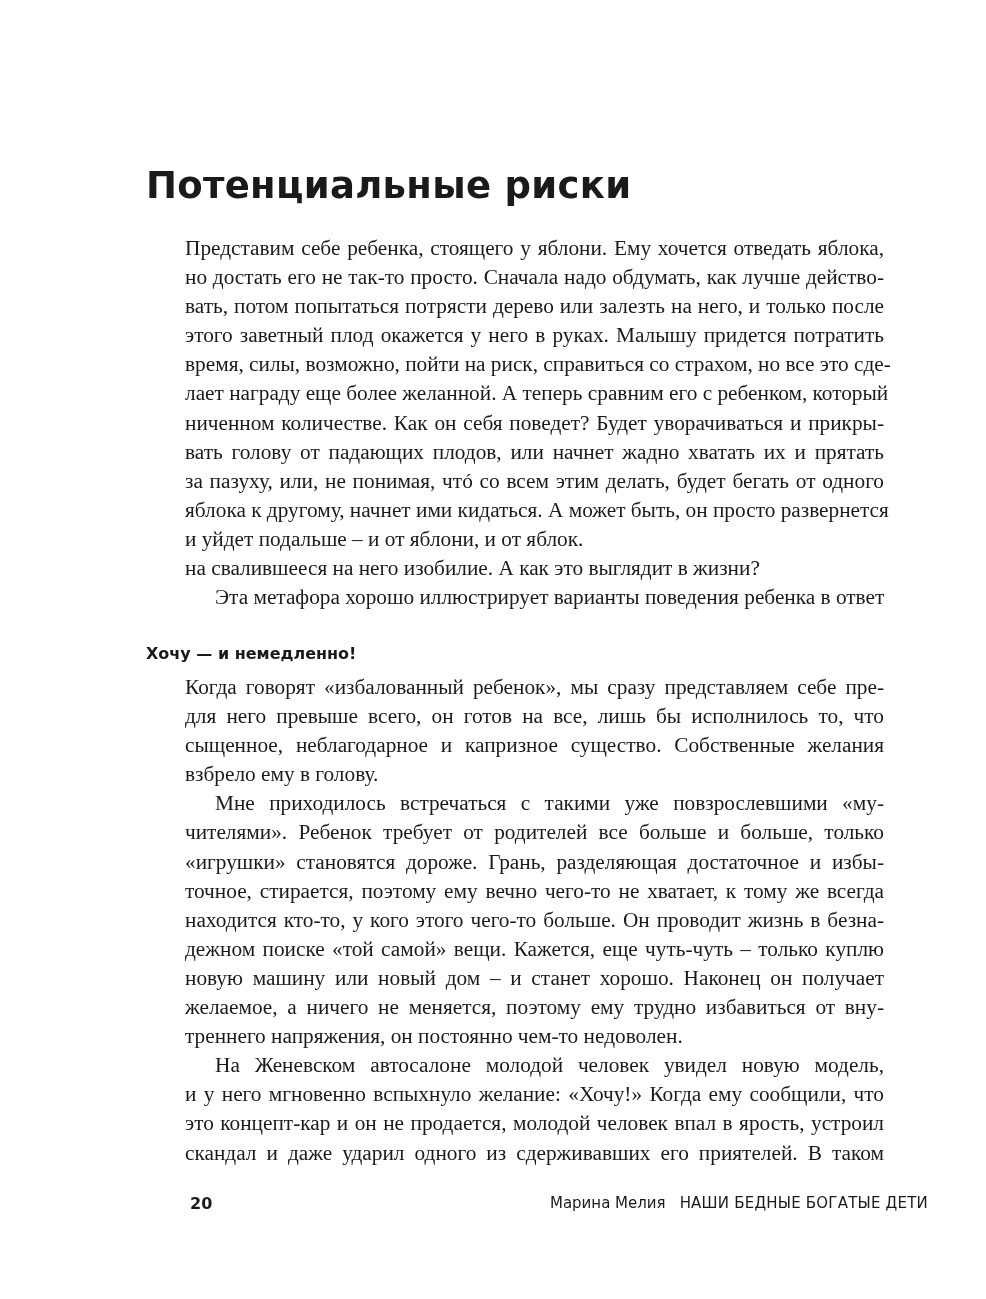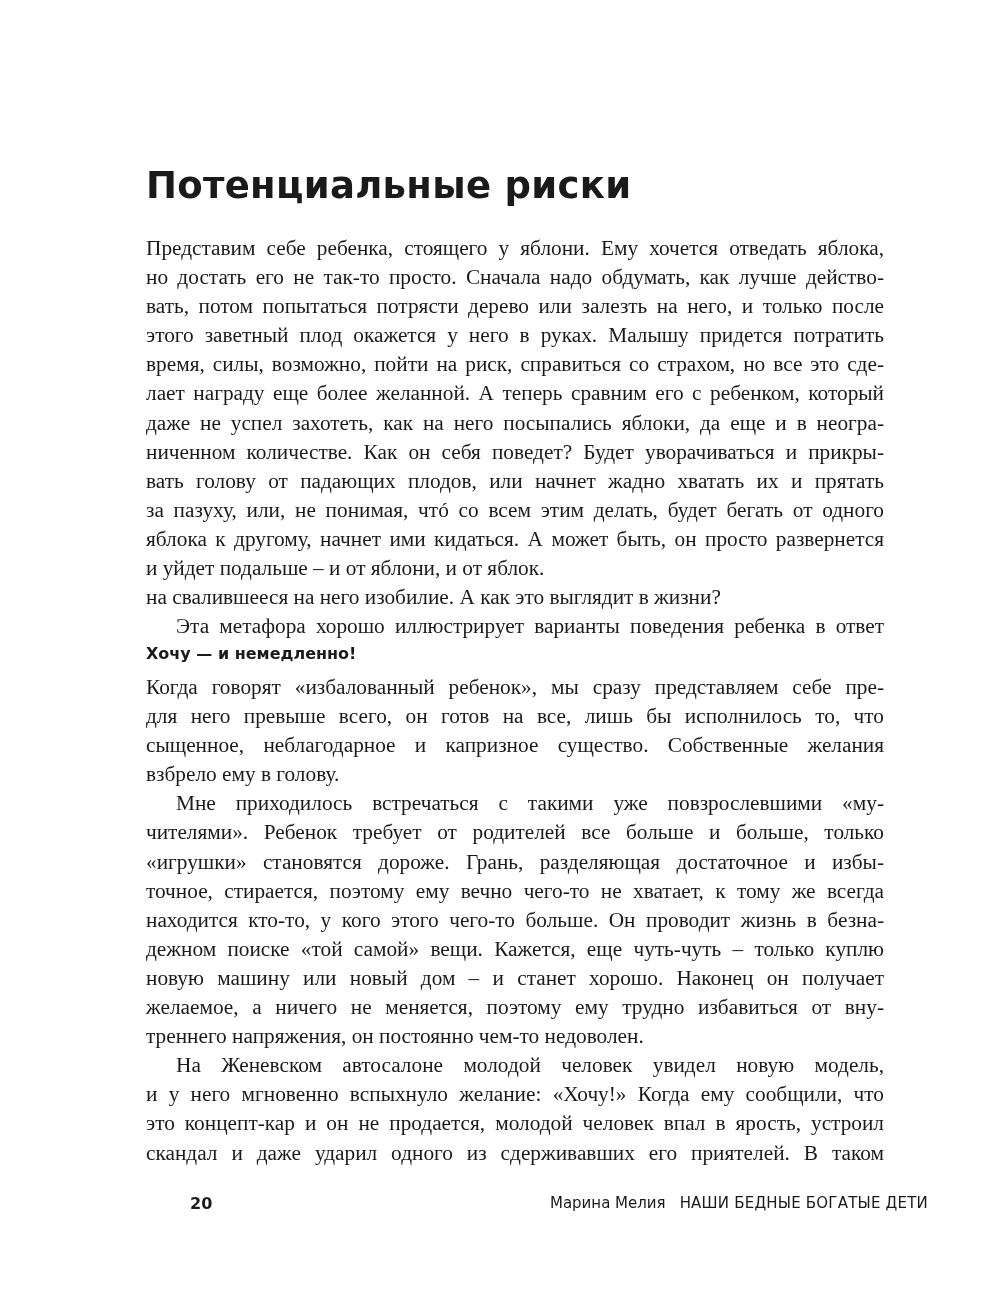--- a/index.html
+++ b/index.html
@@ -8,21 +8,21 @@
   .title {
     position: absolute; left: 146px; top: 164px; margin: 0;
     font-family: "DejaVu Sans", sans-serif; font-weight: bold;
     font-size: 37px; letter-spacing: 0.3px; color: #1a1a1a; white-space: nowrap;
   }
   .body-text {
     position: absolute; left: 146px; width: 738px;
     font-family: "Liberation Serif", serif; font-size: 21.3px;
     line-height: 29.1px; color: #1a1a1a;
   }
-  .line { display: block; white-space: nowrap; text-align: justify; text-align-last: justify; height: 29.1px; }
+  .line { display: block; white-space: nowrap; text-align: justify; text-align-last: justify; height: 29.1px; margin-left: 39px; }
   .line.last { text-align-last: left; }
   .line.indent { padding-left: 30px; }
   .subhead {
     position: absolute; left: 146px; top: 644px; margin: 0;
     font-family: "DejaVu Sans", sans-serif; font-weight: bold;
     font-size: 16px; color: #1a1a1a; white-space: nowrap;
   }
   .footer { position: absolute; top: 1194px; left: 146px; width: 738px; height: 24px;
     font-family: "DejaVu Sans", sans-serif; font-size: 15px; color: #1a1a1a; margin-left: 44px; }
   .page-number { position: absolute; left: 0; top: 0; font-weight: bold; font-size: 16px; }
@@ -36,21 +36,20 @@
 <div class="page">
   <h1 class="title">Потенциальные риски</h1>
 
   <div class="body-text" id="section1" style="top:234px;">
       <span class="line">Представим себе ребенка, стоящего у яблони. Ему хочется отведать яблока,</span>
       <span class="line">но достать его не так-то просто. Сначала надо обдумать, как лучше действо-</span>
       <span class="line">вать, потом попытаться потрясти дерево или залезть на него, и только после</span>
       <span class="line">этого заветный плод окажется у него в руках. Малышу придется потратить</span>
       <span class="line">время, силы, возможно, пойти на риск, справиться со страхом, но все это сде-</span>
       <span class="line">лает награду еще более желанной. А теперь сравним его с ребенком, который</span>
-      <span class="line">даже не успел захотеть, как на него посыпались яблоки, да еще и в неогра-</span>
       <span class="line">ниченном количестве. Как он себя поведет? Будет уворачиваться и прикры-</span>
       <span class="line">вать голову от падающих плодов, или начнет жадно хватать их и прятать</span>
       <span class="line">за пазуху, или, не понимая, чтó со всем этим делать, будет бегать от одного</span>
       <span class="line">яблока к другому, начнет ими кидаться. А может быть, он просто развернется</span>
       <span class="line last">и уйдет подальше – и от яблони, и от яблок.</span>
       <span class="line last">на свалившееся на него изобилие. А как это выглядит в жизни?</span>
       <span class="line indent">Эта метафора хорошо иллюстрирует варианты поведения ребенка в ответ</span>
     </div>
 
   <h2 class="subhead">Хочу — и немедленно!</h2>

